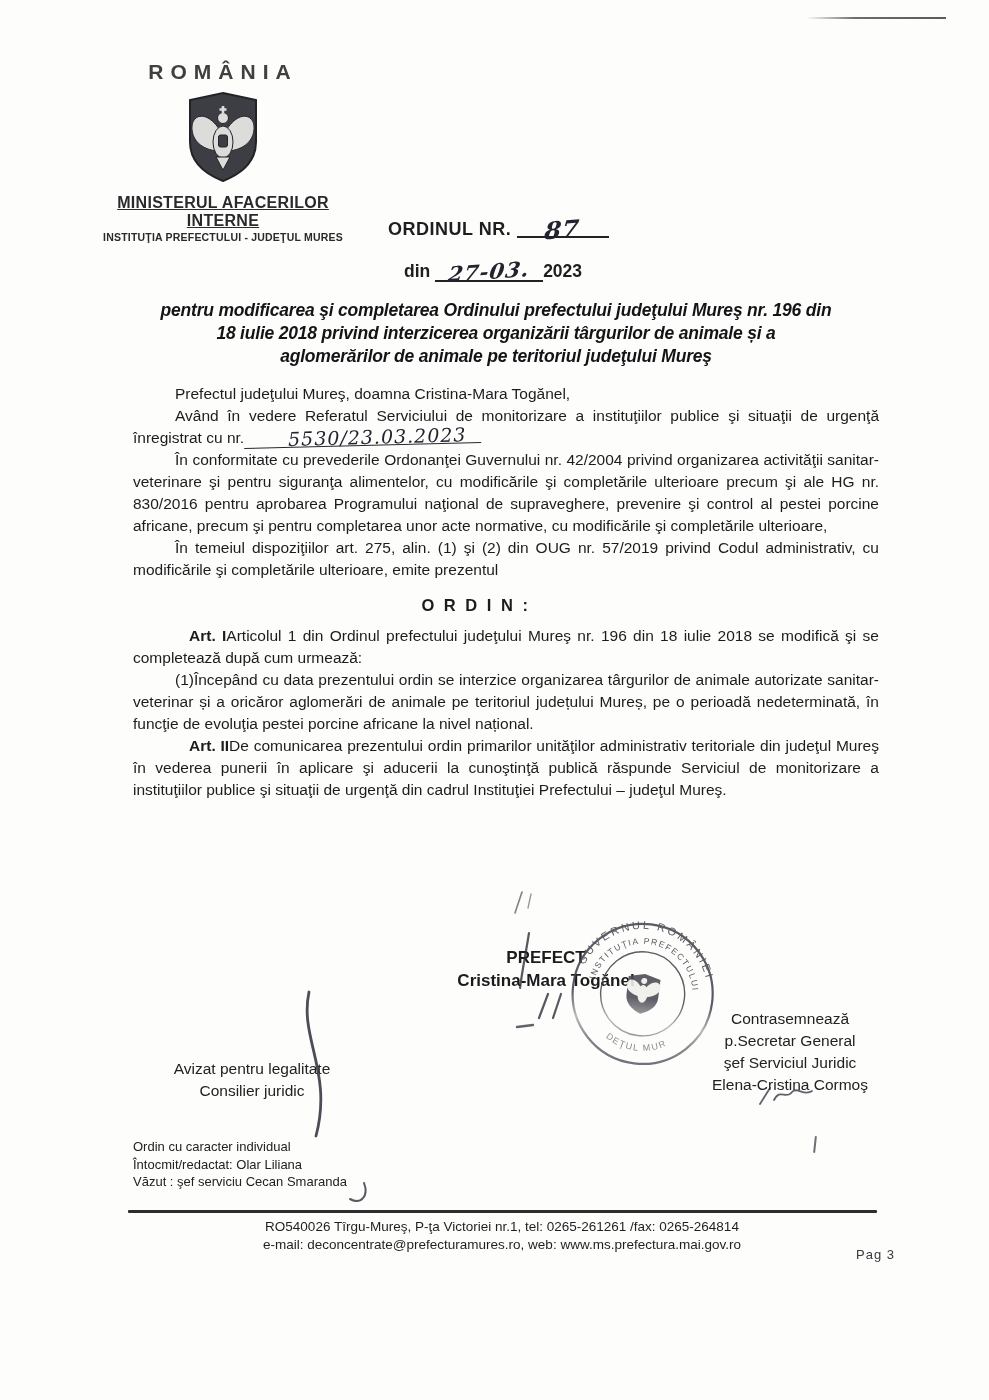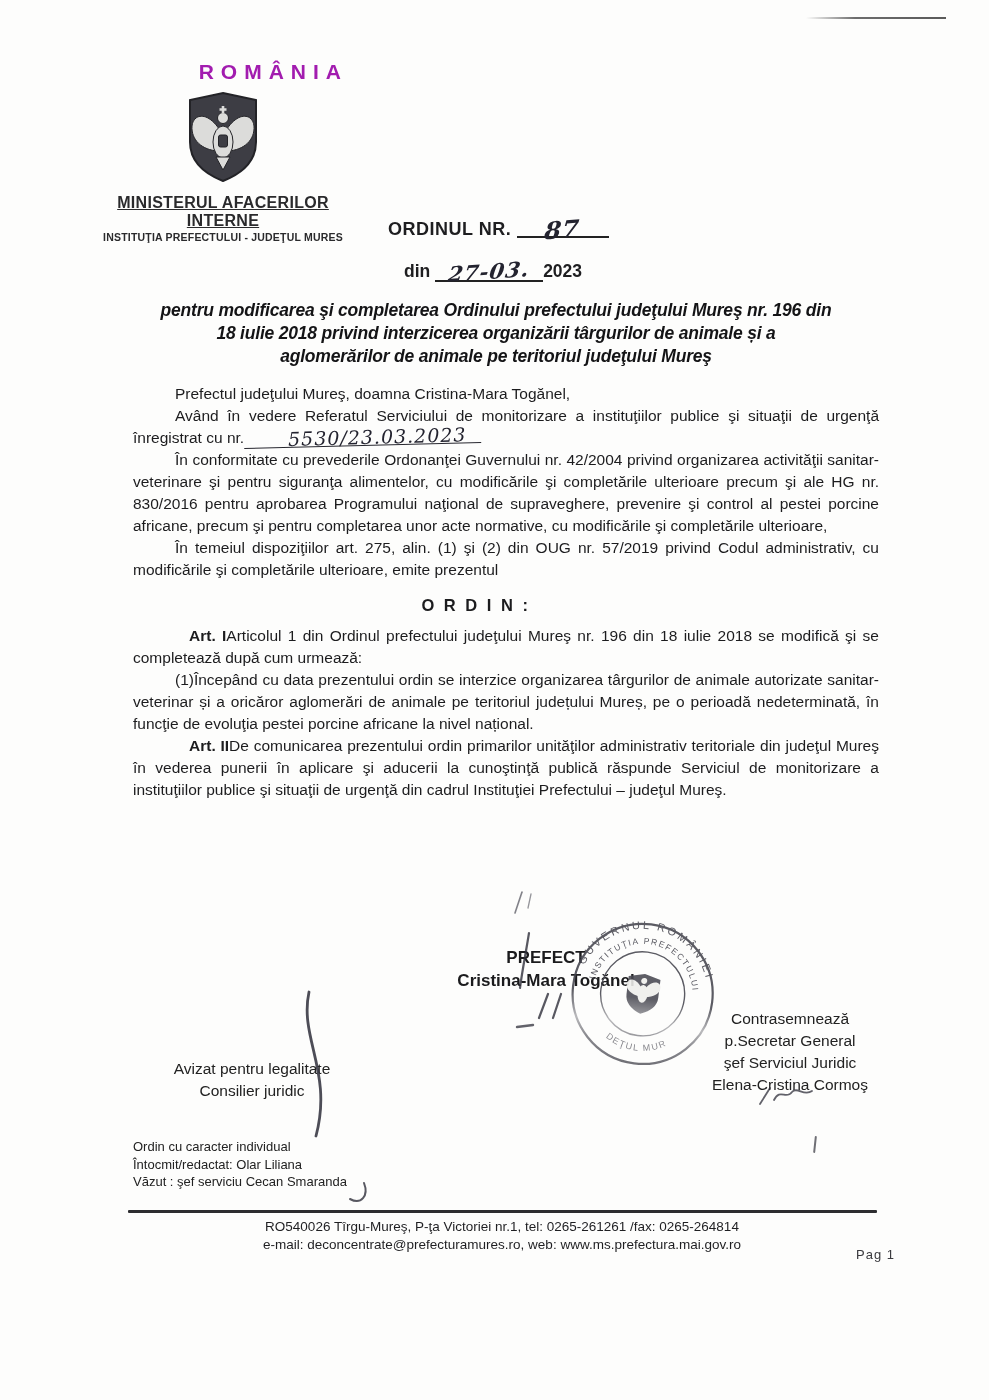--- a/index.html
+++ b/index.html
@@ -13,21 +13,21 @@
   .scan-line-top{
     position:absolute; left:806px; top:17px; width:140px; height:2px;
     background:linear-gradient(to right, rgba(120,120,120,0), #6d6d6d 35%, #5a5a5a);
   }
   .tick-mark{
     position:absolute; left:814px; top:1136px; width:2px; height:17px;
     background:#4b4b52; transform:rotate(6deg); border-radius:2px; opacity:.8;
   }
   
   .letterhead{ position:absolute; left:98px; top:60px; width:250px; text-align:center; }
-  .country{ font-size:21px; letter-spacing:7px; font-weight:600; color:#a21caf;text-align:right; }
+  .country{ font-size:21px; letter-spacing:7px; font-weight:600; color:#404040; }
   .coa{ display:block; margin:6px auto 4px auto; }
   .ministry{ font-size:16px; font-weight:bold; color:#2a2a2c; letter-spacing:.3px; margin-top:10px;text-decoration:underline;}
   .institution{ font-size:10.5px; font-weight:bold; color:#2a2a2c; letter-spacing:.2px; margin-top:1px;}
   
   .order-block{ position:absolute; left:388px; top:212px; width:260px; }
   .order-line1{ font-size:18px; font-weight:bold; letter-spacing:.5px; }
   .uline{ display:inline-block; width:92px; border-bottom:2.2px solid #222; text-align:center; vertical-align:baseline; height:26px; position:relative;}
   .order-line2{ margin-top:17px; margin-left:16px; font-size:17.5px; font-weight:bold; }
   .uline2{ display:inline-block; width:108px; border-bottom:2.2px solid #222; text-align:center; height:25px; }
   
@@ -183,21 +183,21 @@
   </div>
 
   <div class="tick-mark"></div>
   <div class="rule"></div>
 
   <div class="footer-address">
     <div>RO540026 Tîrgu-Mureş, P-ţa Victoriei nr.1, tel: 0265-261261 /fax: 0265-264814</div>
     <div>e-mail: deconcentrate@prefecturamures.ro, web: www.ms.prefectura.mai.gov.ro</div>
   </div>
 
-  <div class="pag">Pag 1</div>
+  <div class="pag">Pag 3</div>
 
   <svg class="pen-overlay" width="989" height="1400" viewBox="0 0 989 1400">
     <g fill="none" stroke="#2e2e3a" stroke-linecap="round">
 
       <path d="M309 992 C299 1038 333 1072 316 1136" stroke-width="2.8" opacity="0.85"></path>
 
       <path d="M529 933 C526 952 522 972 520 988" stroke-width="2.2" opacity="0.8"></path>
       <path d="M548 994 L539 1018" stroke-width="2.2" opacity="0.8"></path>
       <path d="M561 994 L553 1018" stroke-width="2.2" opacity="0.8"></path>
       <path d="M517 1027 L533 1025" stroke-width="2.4" opacity="0.75"></path>

